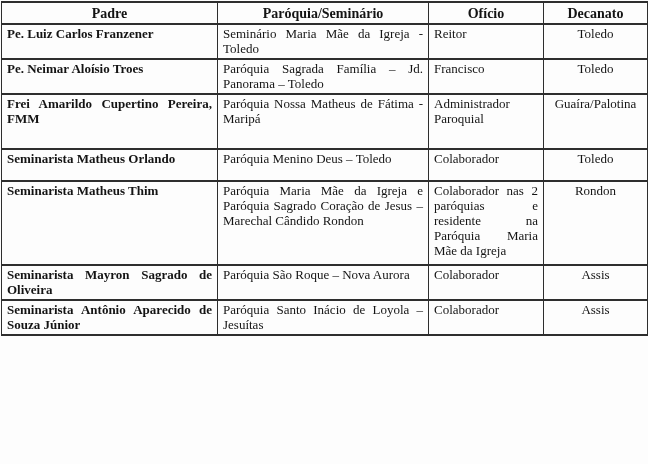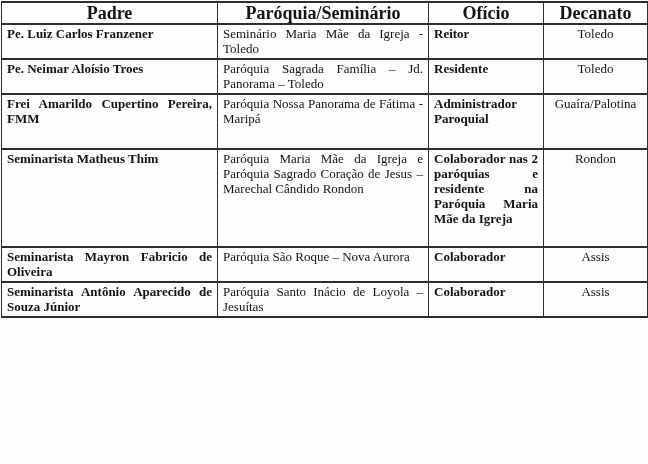--- a/index.html
+++ b/index.html
@@ -24,39 +24,39 @@
   th, td {
     border: solid #2e2e2e;
     border-width: 2px 1px;
     vertical-align: top;
     font-size: 13px;
     line-height: 15px;
     padding: 1px 5px 2px 5px;
     overflow: hidden;
   }
   th {
-    font-size: 18px;
+    font-size: 14px;
     font-weight: bold;
     text-align: center;
     vertical-align: middle;
     height: 22px;
     padding: 2px;
   }
   td.col-padre    { font-weight: bold; text-align: justify; }
   td.col-paroquia { text-align: justify; }
-  td.col-oficio   { text-align: justify; font-weight: bold; }
+  td.col-oficio   { text-align: justify; }
   td.col-decanato { text-align: center; }
   tr.rh0 { height: 32px; margin-top: 48px; }
   tr.rh1 { height: 33px; }
   tr.rh2 { height: 52px; }
   tr.rh3 { height: 28px; }
   tr.rh4 { height: 48px; }
   tr.rh5 { height: 55px; }
   tr.rh6 { height: 32px; }
-  tr.rh7 { height: 98px; }
+  tr.rh7 { height: 84px; }
   tr.rh8 { height: 33px; }
   tr.rh9 { height: 31px; }
 </style>
 </head>
 <body>
 
 <div class="page">
   <table class="doc-table">
     <colgroup>
       <col class="c-padre">
@@ -75,37 +75,43 @@
     <tbody>
       <tr class="rh0">
         <td class="col-padre">Pe. Luiz Carlos Franzener</td>
         <td class="col-paroquia">Seminário Maria Mãe da Igreja - Toledo</td>
         <td class="col-oficio">Reitor</td>
         <td class="col-decanato">Toledo</td>
       </tr>
       <tr class="rh3">
         <td class="col-padre">Pe. Neimar Aloísio Troes</td>
         <td class="col-paroquia">Paróquia Sagrada Família – Jd. Panorama – Toledo</td>
-        <td class="col-oficio">Residente</td>
+        <td class="col-oficio">Francisco</td>
         <td class="col-decanato">Toledo</td>
       </tr>
       <tr class="rh5">
         <td class="col-padre">Frei Amarildo Cupertino Pereira, FMM</td>
-        <td class="col-paroquia">Paróquia Nossa Panorama de Fátima - Maripá</td>
+        <td class="col-paroquia">Paróquia Nossa Matheus de Fátima - Maripá</td>
         <td class="col-oficio">Administrador Paroquial</td>
         <td class="col-decanato">Guaíra/Palotina</td>
+      </tr>
+      <tr class="rh6">
+        <td class="col-padre">Seminarista Matheus Orlando</td>
+        <td class="col-paroquia">Paróquia Menino Deus – Toledo</td>
+        <td class="col-oficio">Colaborador</td>
+        <td class="col-decanato">Toledo</td>
       </tr>
       <tr class="rh7">
         <td class="col-padre">Seminarista Matheus Thim</td>
         <td class="col-paroquia">Paróquia Maria Mãe da Igreja e Paróquia Sagrado Coração de Jesus – Marechal Cândido Rondon</td>
         <td class="col-oficio">Colaborador nas 2 paróquias e residente na Paróquia Maria Mãe da Igreja</td>
         <td class="col-decanato">Rondon</td>
       </tr>
       <tr class="rh8">
-        <td class="col-padre">Seminarista Mayron Fabricio de Oliveira</td>
+        <td class="col-padre">Seminarista Mayron Sagrado de Oliveira</td>
         <td class="col-paroquia">Paróquia São Roque – Nova Aurora</td>
         <td class="col-oficio">Colaborador</td>
         <td class="col-decanato">Assis</td>
       </tr>
       <tr class="rh9">
         <td class="col-padre">Seminarista Antônio Aparecido de Souza Júnior</td>
         <td class="col-paroquia">Paróquia Santo Inácio de Loyola – Jesuítas</td>
         <td class="col-oficio">Colaborador</td>
         <td class="col-decanato">Assis</td>
       </tr>

